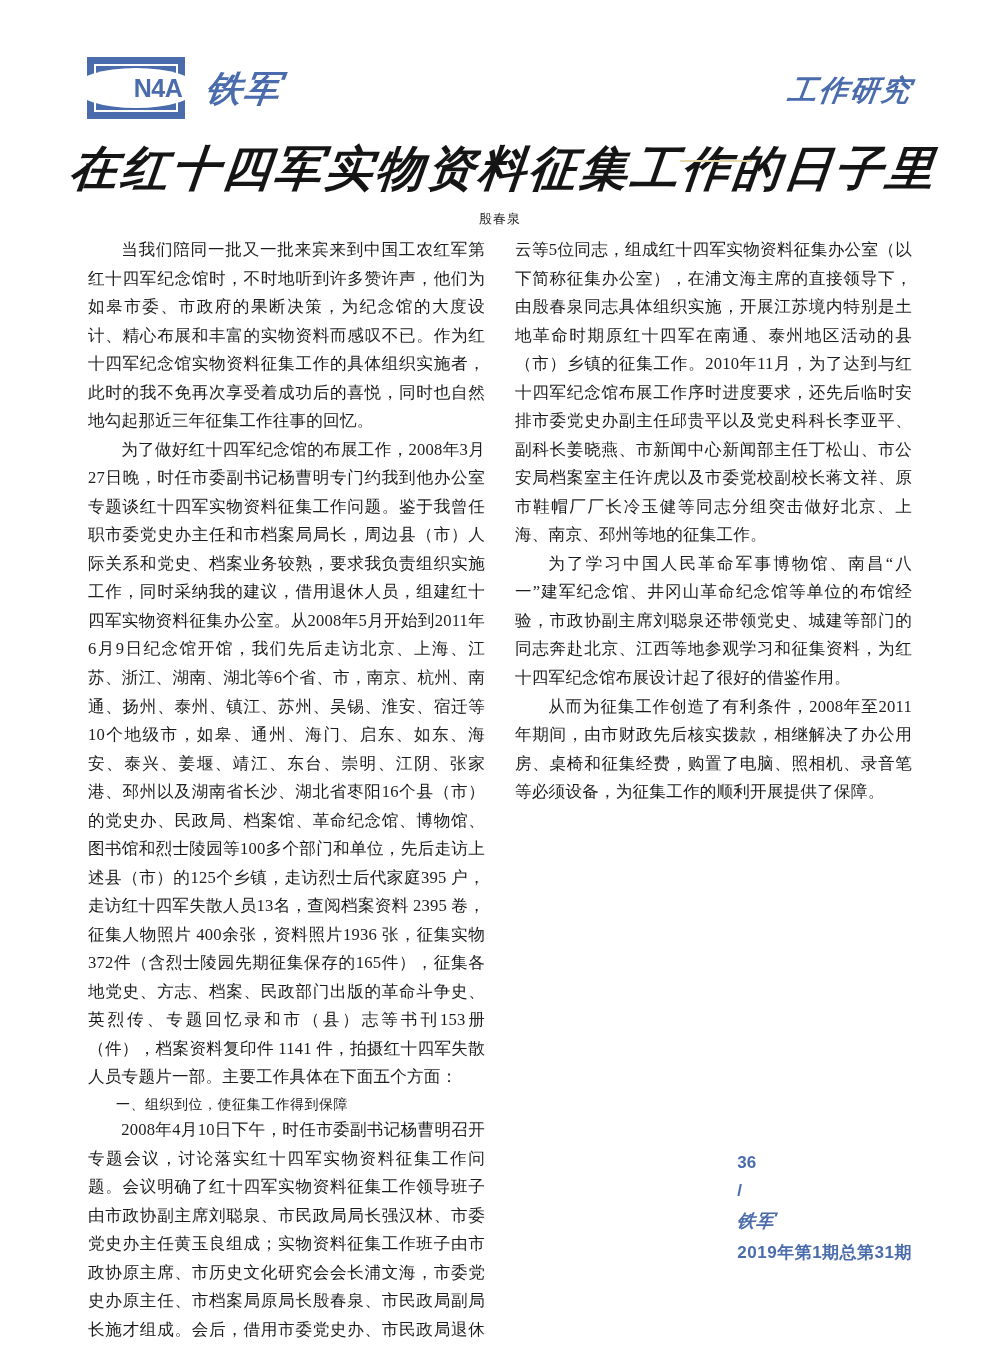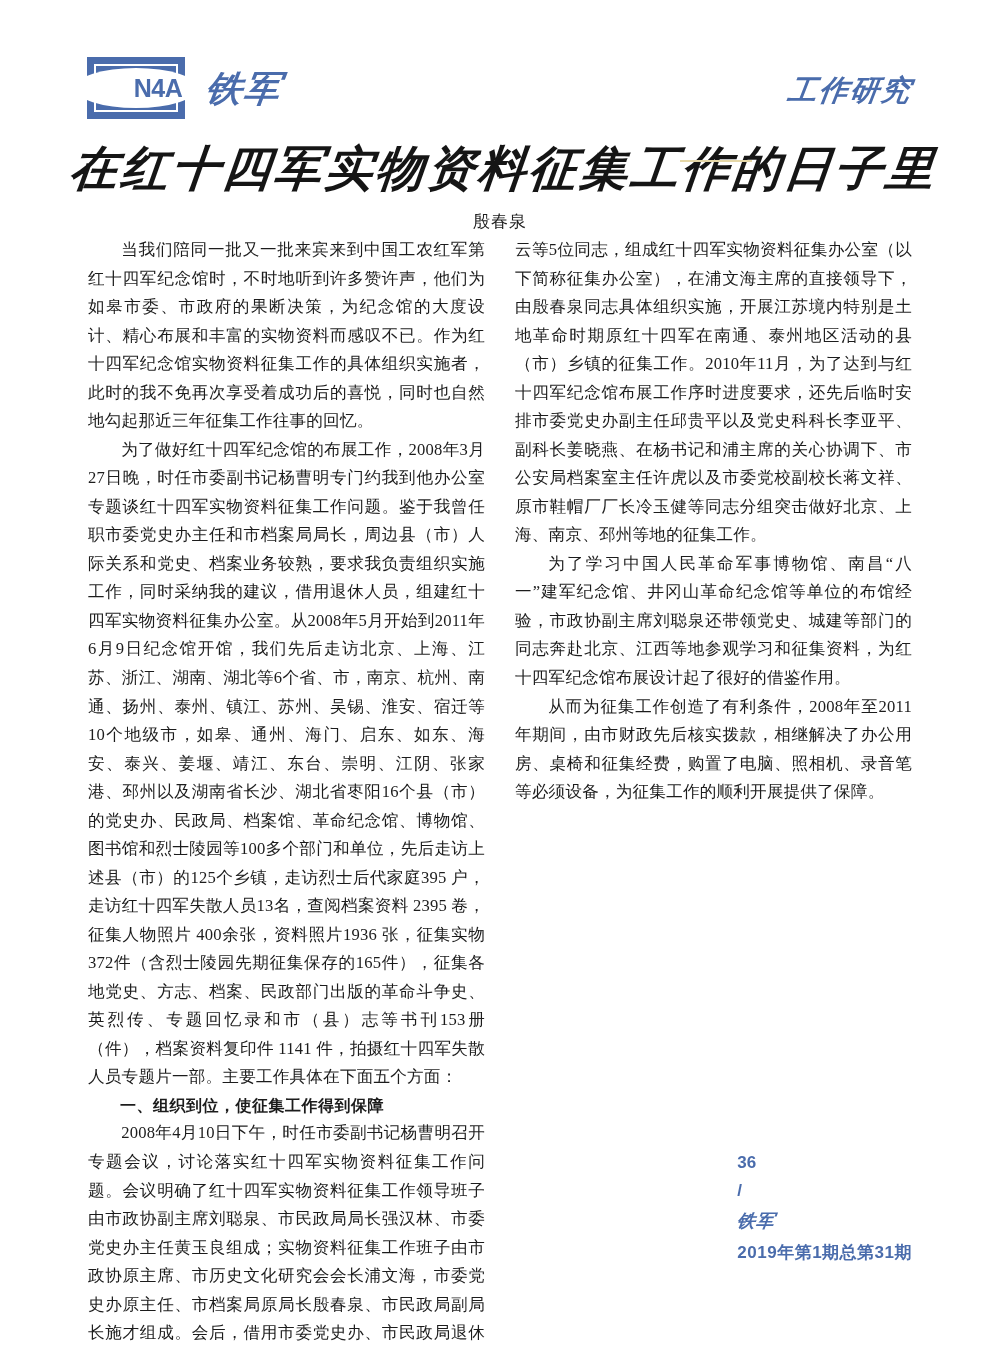--- a/index.html
+++ b/index.html
@@ -119,21 +119,21 @@
     font-style: italic;
     color: #151515;
     letter-spacing: 3px;
     line-height: 1.25;
     white-space: nowrap;
     transform: skewX(-6deg);
   }
   .article-author {
     margin-top: 12px;
     font-family: "Liberation Serif", serif;
-    font-size: 17px;
+    font-size: 13px;
     color: #202020;
     letter-spacing: 1px;
   }
   .author-rule {
     position: absolute;
     right: 178px;
     top: 22px;
     width: 72px;
     height: 2px;
     background: #e6d8a8;
@@ -161,23 +161,23 @@
   .col p {
     margin: 0;
     text-indent: 2em;
     font-family: Liberation Serif, serif;
   }
   .col p.cont {
     text-indent: 0;
   }
   .col h3 {
     margin: 0;
-    font-size: 16px;
+    font-size: 14px;
     line-height: 1.72;
-    font-weight: bold;
+    font-weight: normal;
     text-indent: 2em;
     font-family: "Liberation Sans", sans-serif;
     letter-spacing: 0.5px;
   }
 
   
   .footer {
     position: absolute;
     right: 88px;
     bottom: 82px;
@@ -237,21 +237,21 @@
   </div>
 
   <div class="columns">
     <div class="col" id="left-col">
         <p>当我们陪同一批又一批来宾来到中国工农红军第红十四军纪念馆时，不时地听到许多赞许声，他们为如皋市委、市政府的果断决策，为纪念馆的大度设计、精心布展和丰富的实物资料而感叹不已。作为红十四军纪念馆实物资料征集工作的具体组织实施者，此时的我不免再次享受着成功后的喜悦，同时也自然地勾起那近三年征集工作往事的回忆。</p>
         <p>为了做好红十四军纪念馆的布展工作，2008年3月27日晚，时任市委副书记杨曹明专门约我到他办公室专题谈红十四军实物资料征集工作问题。鉴于我曾任职市委党史办主任和市档案局局长，周边县（市）人际关系和党史、档案业务较熟，要求我负责组织实施工作，同时采纳我的建议，借用退休人员，组建红十四军实物资料征集办公室。从2008年5月开始到2011年6月9日纪念馆开馆，我们先后走访北京、上海、江苏、浙江、湖南、湖北等6个省、市，南京、杭州、南通、扬州、泰州、镇江、苏州、吴锡、淮安、宿迁等10个地级市，如皋、通州、海门、启东、如东、海安、泰兴、姜堰、靖江、东台、崇明、江阴、张家港、邳州以及湖南省长沙、湖北省枣阳16个县（市）的党史办、民政局、档案馆、革命纪念馆、博物馆、图书馆和烈士陵园等100多个部门和单位，先后走访上述县（市）的125个乡镇，走访烈士后代家庭395 户，走访红十四军失散人员13名，查阅档案资料 2395 卷，征集人物照片 400余张，资料照片1936 张，征集实物 372件（含烈士陵园先期征集保存的165件），征集各地党史、方志、档案、民政部门出版的革命斗争史、英烈传、专题回忆录和市（县）志等书刊153册（件），档案资料复印件 1141 件，拍摄红十四军失散人员专题片一部。主要工作具体在下面五个方面：</p>
         <h3>一、组织到位，使征集工作得到保障</h3>
         <p>2008年4月10日下午，时任市委副书记杨曹明召开专题会议，讨论落实红十四军实物资料征集工作问题。会议明确了红十四军实物资料征集工作领导班子由市政协副主席刘聪泉、市民政局局长强汉林、市委党史办主任黄玉良组成；实物资料征集工作班子由市政协原主席、市历史文化研究会会长浦文海，市委党史办原主任、市档案局原局长殷春泉、市民政局副局长施才组成。会后，借用市委党史办、市民政局退休干部谢建奇、成耀宗、康仲霖及徐素红、徐</p>
       </div>
     <div class="col" id="right-col">
-        <p class="cont">云等5位同志，组成红十四军实物资料征集办公室（以下简称征集办公室），在浦文海主席的直接领导下，由殷春泉同志具体组织实施，开展江苏境内特别是土地革命时期原红十四军在南通、泰州地区活动的县（市）乡镇的征集工作。2010年11月，为了达到与红十四军纪念馆布展工作序时进度要求，还先后临时安排市委党史办副主任邱贵平以及党史科科长李亚平、副科长姜晓燕、在杨书记和浦主席的关心协调下、市公安局档案室主任许虎以及市委党校副校长蒋文祥、原市鞋帽厂厂长冷玉健等同志分组突击做好北京、上海、南京、邳州等地的征集工作。</p>
+        <p class="cont">云等5位同志，组成红十四军实物资料征集办公室（以下简称征集办公室），在浦文海主席的直接领导下，由殷春泉同志具体组织实施，开展江苏境内特别是土地革命时期原红十四军在南通、泰州地区活动的县（市）乡镇的征集工作。2010年11月，为了达到与红十四军纪念馆布展工作序时进度要求，还先后临时安排市委党史办副主任邱贵平以及党史科科长李亚平、副科长姜晓燕、市新闻中心新闻部主任丁松山、市公安局档案室主任许虎以及市委党校副校长蒋文祥、原市鞋帽厂厂长冷玉健等同志分组突击做好北京、上海、南京、邳州等地的征集工作。</p>
         <p>为了学习中国人民革命军事博物馆、南昌“八一”建军纪念馆、井冈山革命纪念馆等单位的布馆经验，市政协副主席刘聪泉还带领党史、城建等部门的同志奔赴北京、江西等地参观学习和征集资料，为红十四军纪念馆布展设计起了很好的借鉴作用。</p>
         <p>从而为征集工作创造了有利条件，2008年至2011年期间，由市财政先后核实拨款，相继解决了办公用房、桌椅和征集经费，购置了电脑、照相机、录音笔等必须设备，为征集工作的顺利开展提供了保障。</p>
       </div>
   </div>
 
   <div class="footer">
     <span class="footer-page">36</span>
     <span class="footer-slash">/</span>
     <span class="footer-brand">铁军</span>
     <span class="footer-issue">2019年第1期总第31期</span>

